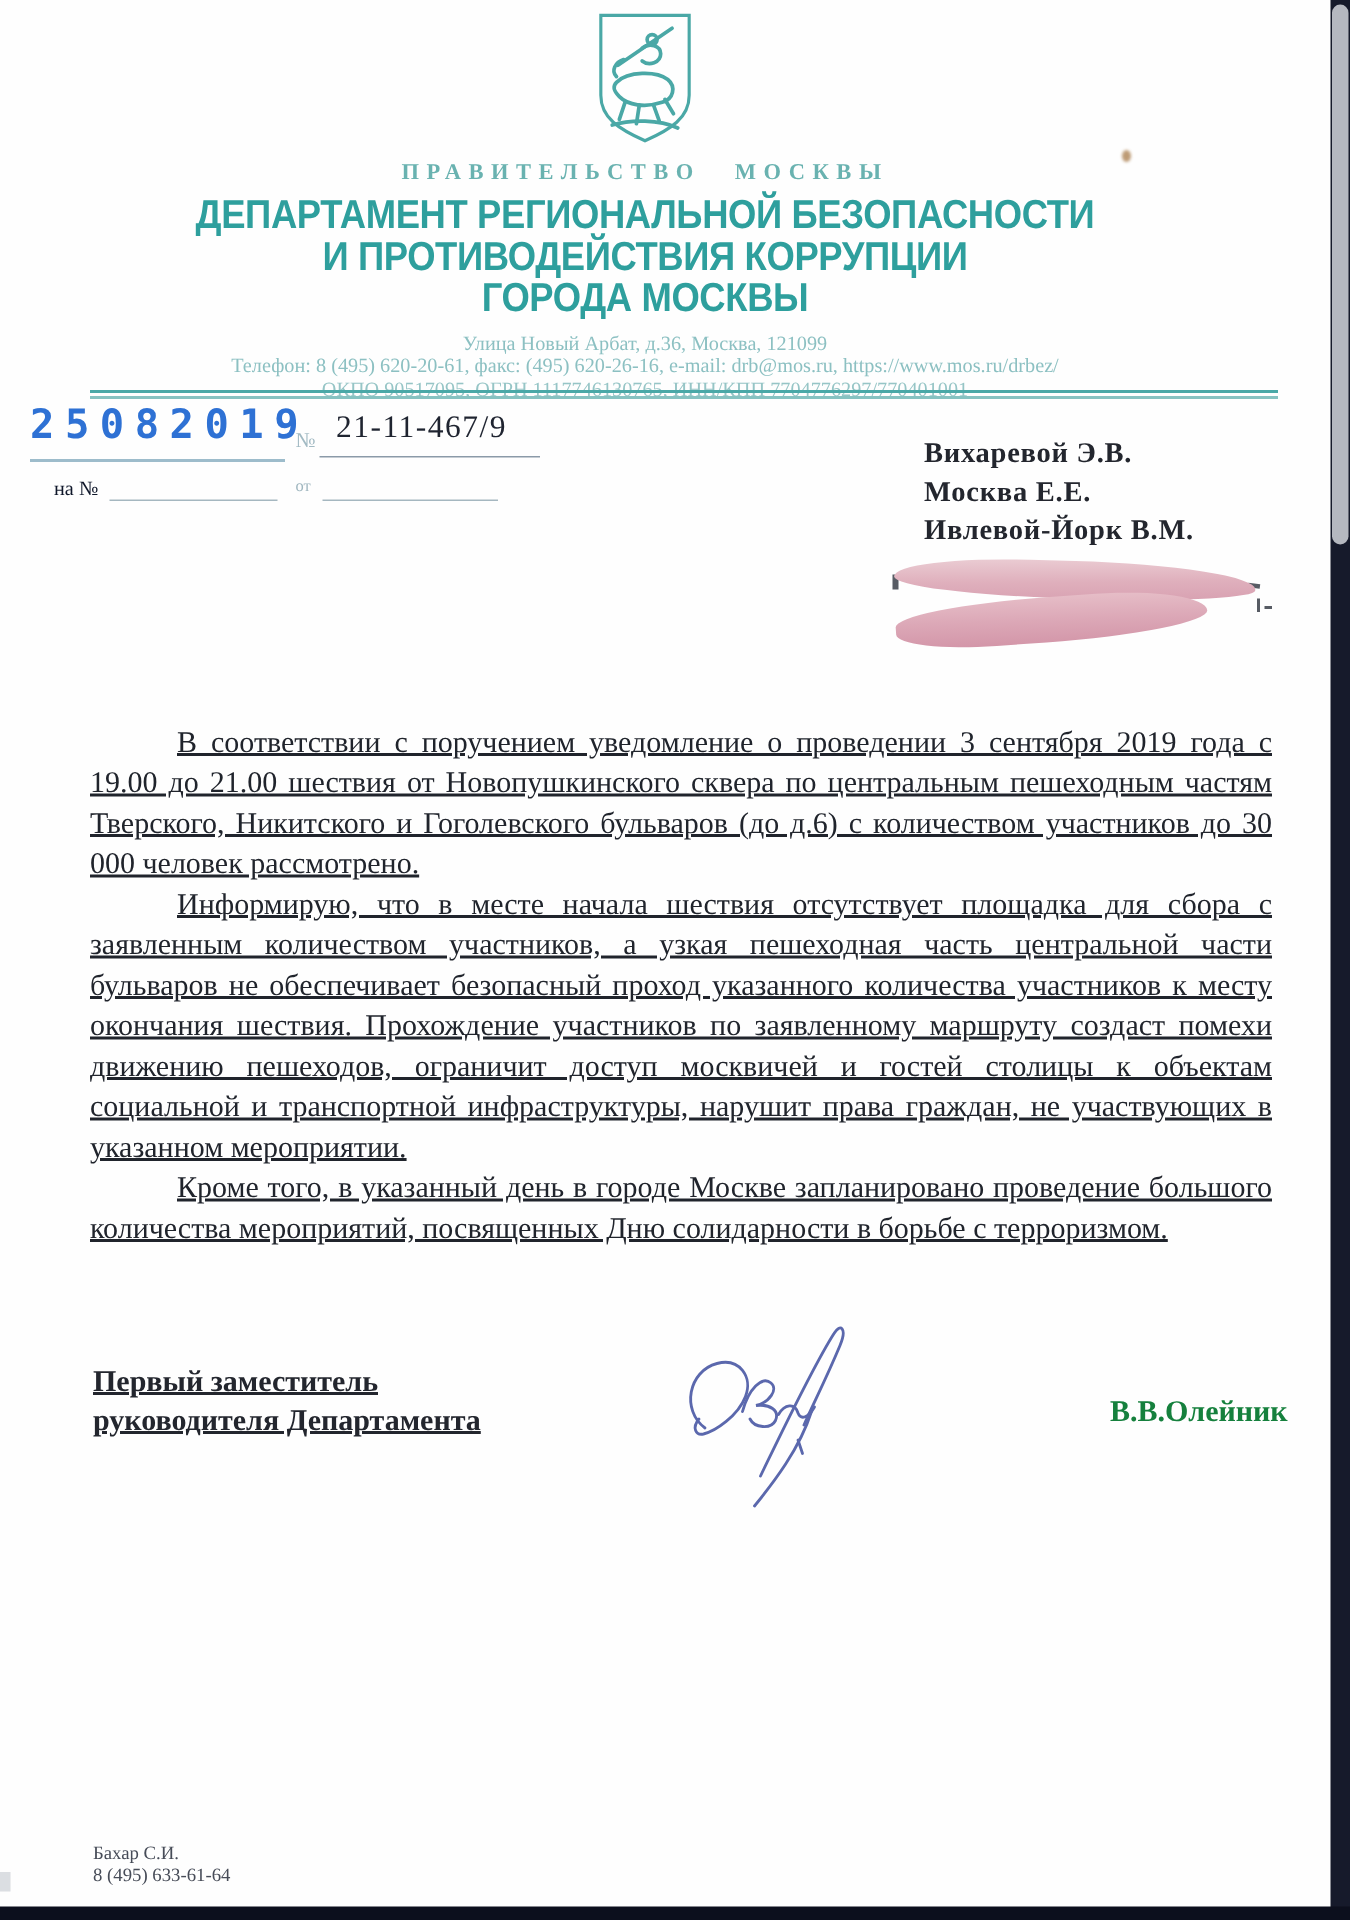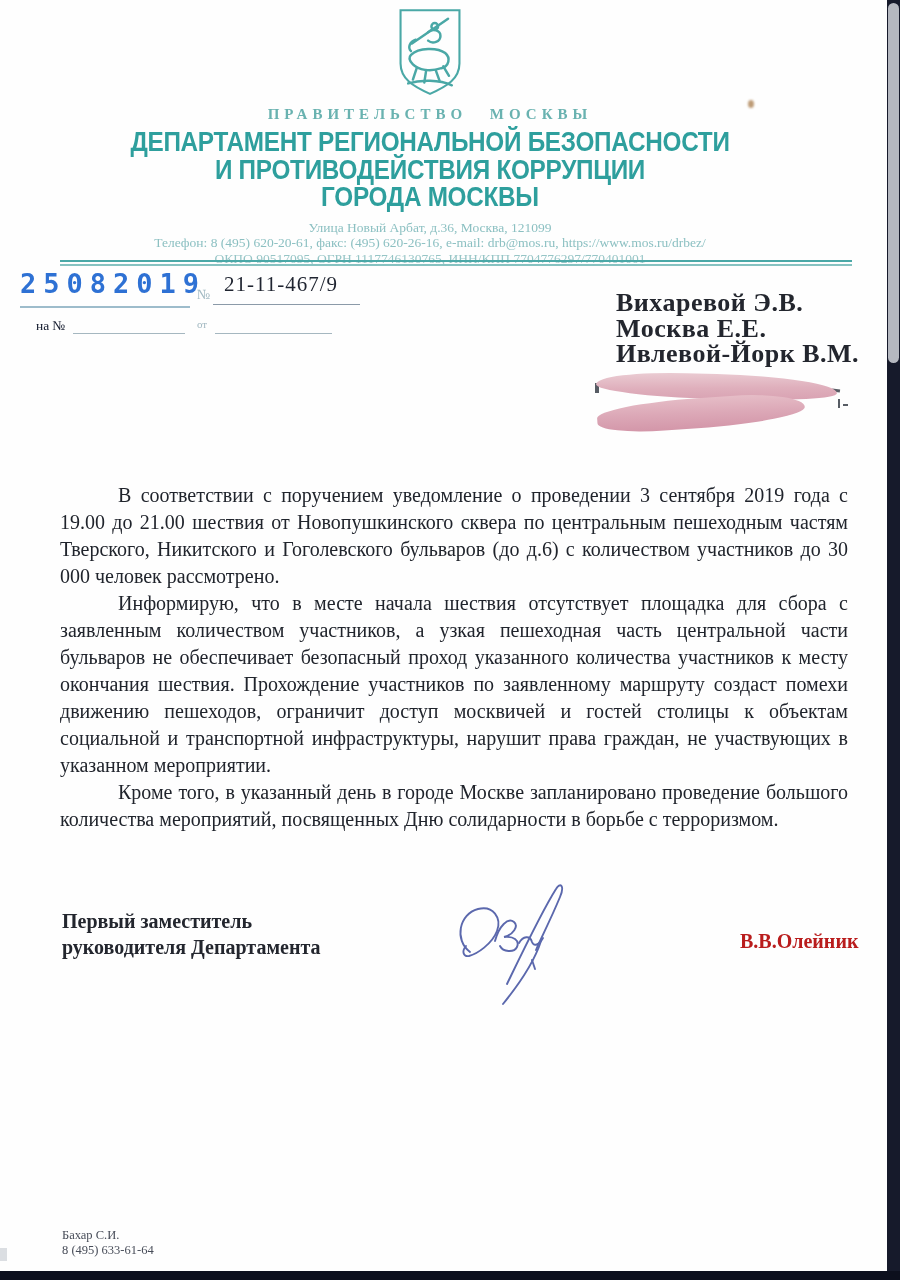--- a/index.html
+++ b/index.html
@@ -21,40 +21,40 @@
   .stamp-line { position:absolute; left:20px; top:306px; width:170px; border-bottom:2px solid #9dbccb; }
   .num-sign { position:absolute; left:197px; top:287px; font-size:14px; color:#a2bac3; }
   .reg-number { position:absolute; left:224px; top:272px; font-size:21px; letter-spacing:1px; color:#1f2430; }
   .reg-line { position:absolute; left:213px; top:304px; width:147px; border-bottom:1.5px solid #8b9aa8; }
   .onnum-label { position:absolute; left:36px; top:318px; font-size:13.5px; color:#0f172a; }
   .onnum-line { position:absolute; left:73px; top:333px; width:112px; border-bottom:1.5px solid #a5b7c0; }
   .from-label { position:absolute; left:197px; top:318px; font-size:11px; color:#9fb6bf; }
   .from-line { position:absolute; left:215px; top:333px; width:117px; border-bottom:1.5px solid #a5b7c0; }
 
   
-  .recipients { position:absolute; left:616px; top:290px; font-weight:bold; font-size:26px; line-height:25.5px; color:#23262e; letter-spacing:0.5px; }
+  .recipients { position:absolute; left:616px; top:290px; font-weight:bold; font-size:19px; line-height:25.5px; color:#23262e; letter-spacing:0.5px; }
 
   
   .frag { position:absolute; background:#3a3f49; opacity:0.85; z-index:1; }
   .frag1 { left:595px; top:383px; width:4px; height:10px; }
   .frag2 { left:832px; top:389px; width:8px; height:3px; transform:rotate(8deg); }
   .frag3 { left:838px; top:399px; width:2px; height:9px; }
   .frag4 { left:843px; top:404px; width:5px; height:2px; }
   .redact { position:absolute; z-index:2; }
   .redact1 { left:596px; top:374px; width:241px; height:25px; background:linear-gradient(178deg,#ecd0d6 0%,#dfafbc 55%,#d79fb0 100%); transform:rotate(1.6deg); border-radius:45% 60% 52% 58% / 65% 75% 42% 55%; }
   .redact2 { left:597px; top:398px; width:208px; height:30px; background:linear-gradient(182deg,#e7c0c9 0%,#dca8b7 50%,#d294a7 100%); transform:rotate(-4deg); border-radius:58% 42% 62% 38% / 52% 64% 55% 48%; }
 
   
   .body-text { position:absolute; left:60px; top:482px; width:788px; font-size:20px; line-height:27px; text-align:justify; color:#20242c; }
-  .body-text p { text-indent:58px; margin:0; }
+  .body-text p { text-indent:58px; margin:0;text-decoration:underline; }
 
   
-  .sig-position { position:absolute; left:62px; top:908px; font-weight:bold; font-size:20px; line-height:26px; color:#23262e; }
+  .sig-position { position:absolute; left:62px; top:908px; font-weight:bold; font-size:20px; line-height:26px; color:#23262e;text-decoration:underline; }
   .sig-svg { position:absolute; left:446px; top:878px; }
-  .sig-name { position:absolute; left:740px; top:930px; font-weight:bold; font-size:20px; color:#b91c1c; }
+  .sig-name { position:absolute; left:740px; top:930px; font-weight:bold; font-size:20px; color:#15803d; }
 
   
   .executor { position:absolute; left:62px; top:1228px; font-size:12.5px; line-height:14.5px; color:#474c58; }
 
   
   .speck { position:absolute; left:748px; top:100px; width:6px; height:8px; background:#b28a5e; border-radius:50%; filter:blur(1px); opacity:0.85; }
   .edge-mark { position:absolute; left:0px; top:1248px; width:7px; height:13px; background:#ccd0d6; opacity:0.7; }
   .scroll-track { position:absolute; right:0; top:0; width:13px; height:1280px; background:#161a2b; z-index:5; }
   .scroll-thumb { position:absolute; right:1px; top:3px; width:11px; height:360px; background:#b5b8c0; border-radius:6px; }
   .bottom-bar { position:absolute; left:0; bottom:0; width:900px; height:9px; background:#0c0f1d; z-index:6; }

